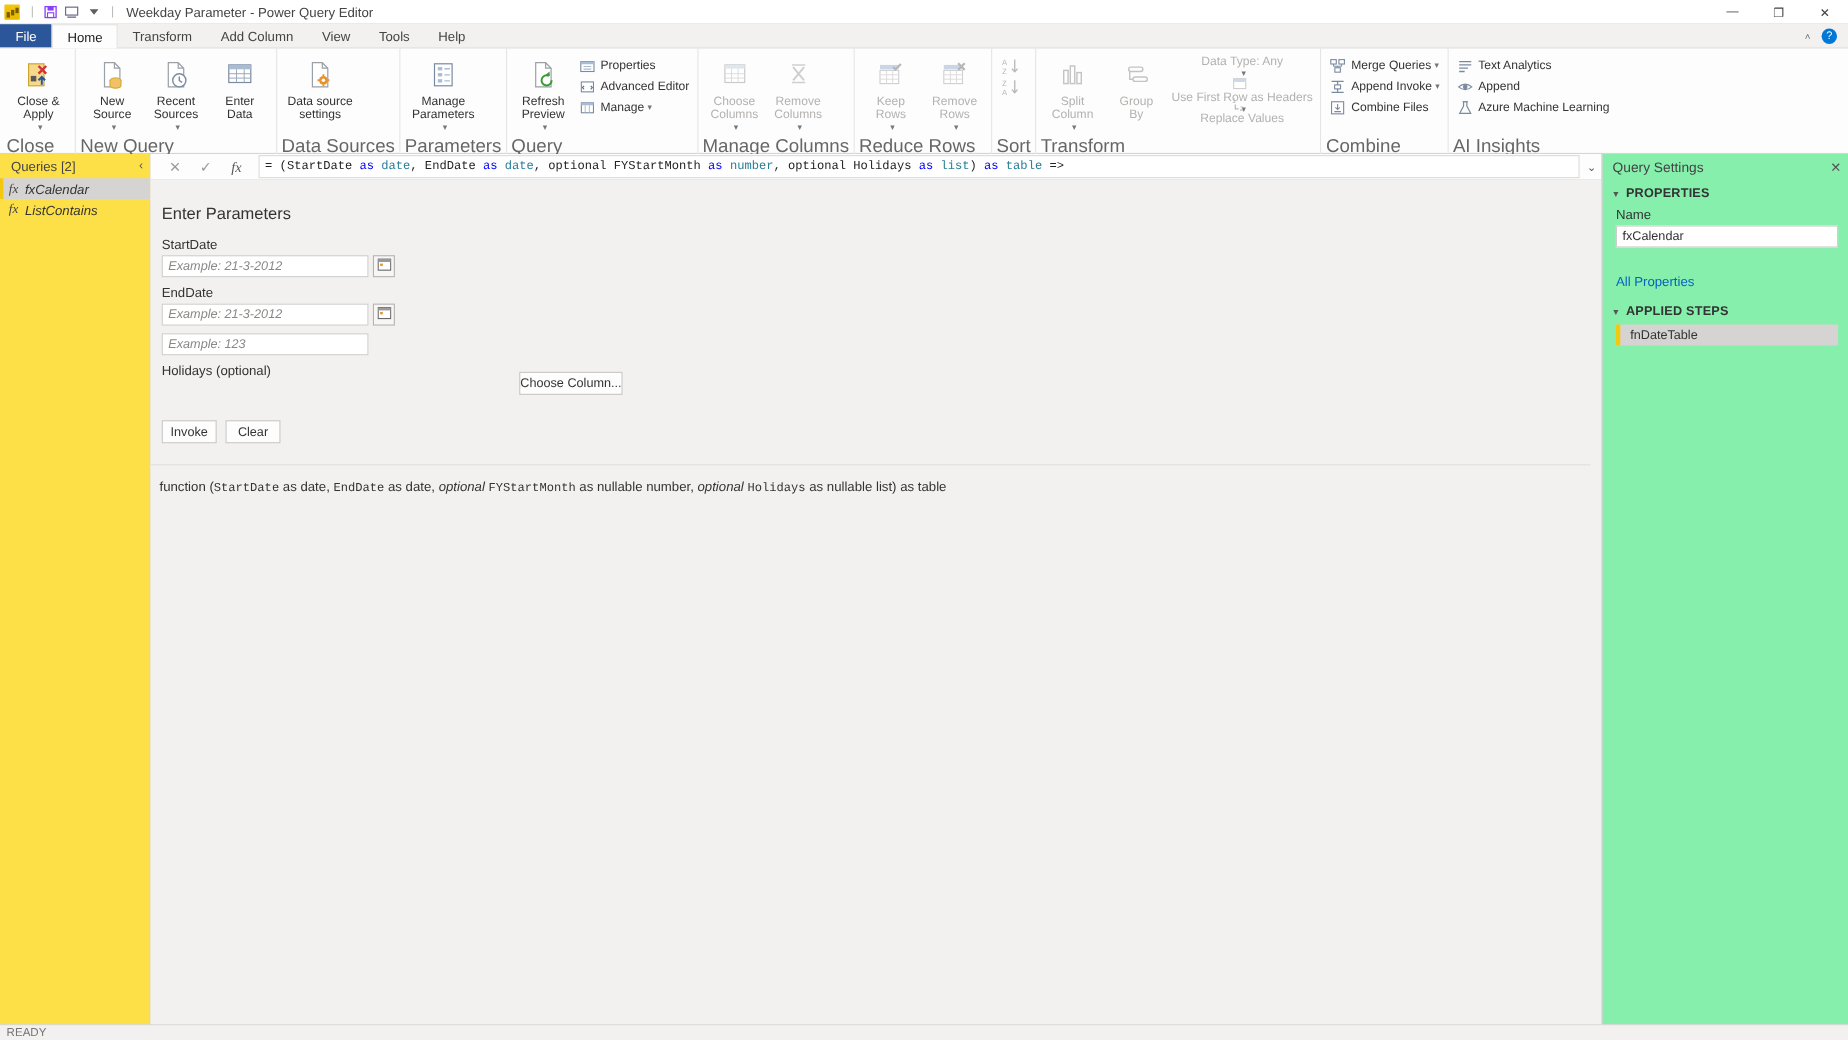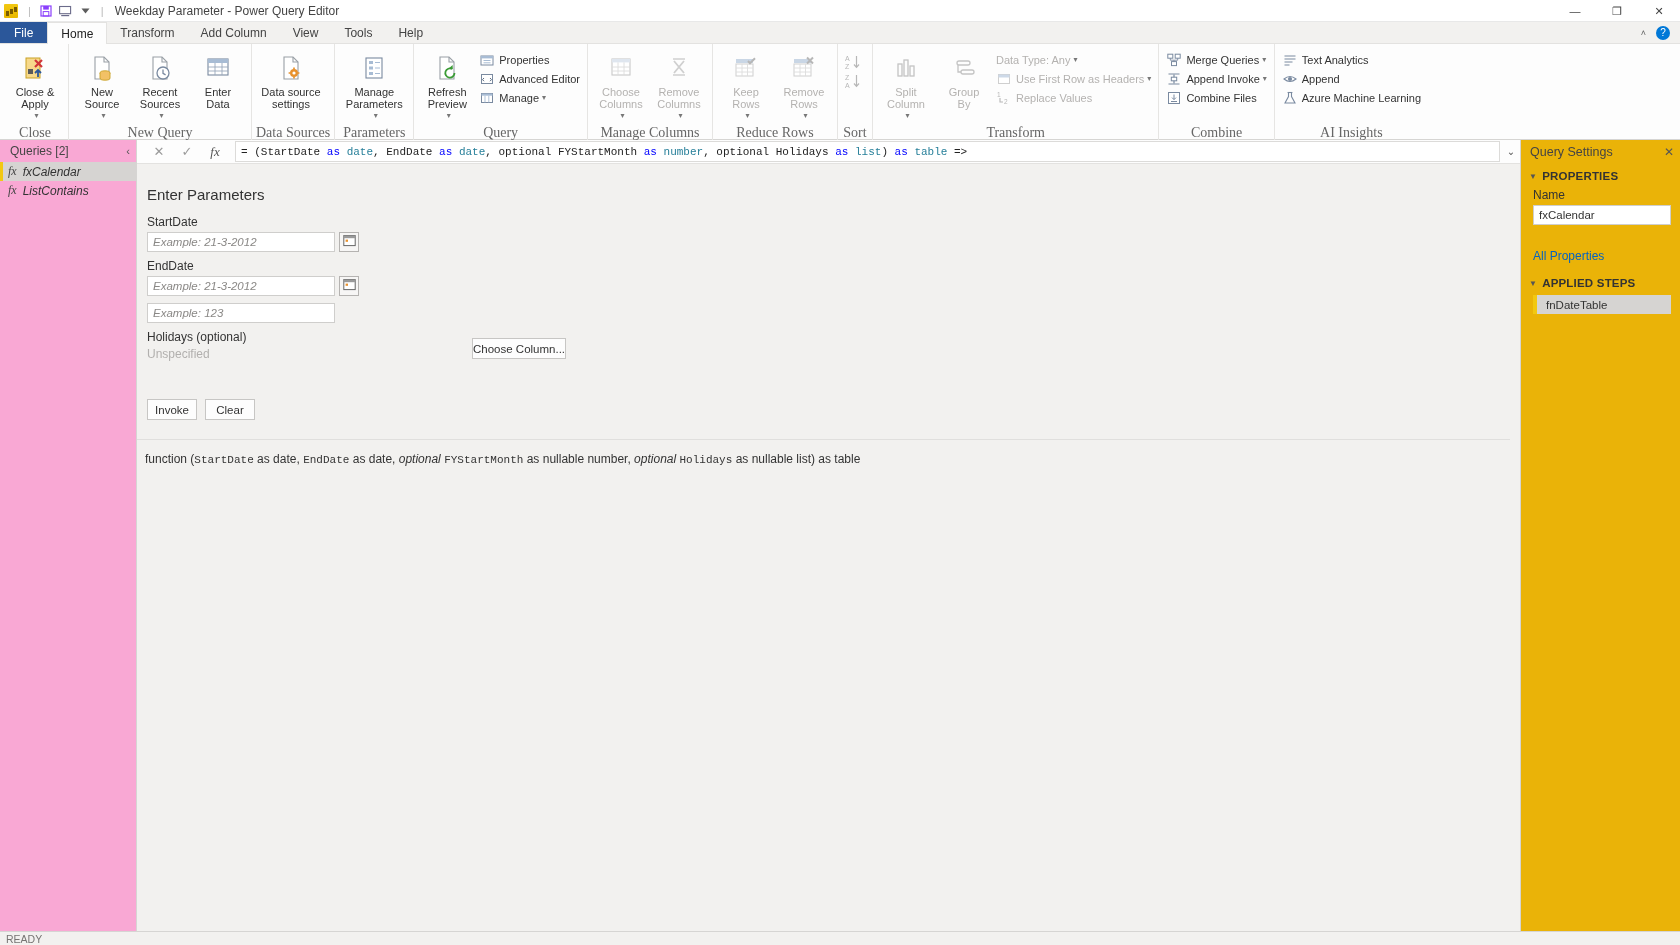--- a/index.html
+++ b/index.html
@@ -96,53 +96,53 @@
     padding-left: 2px;
   }
   .rgroup {
     display: flex; flex-direction: column;
     border-right: 1px solid #e6e5e3;
     padding: 2px 4px 0 4px;
     height: 96px;
   }
   .rgroup-body { display: flex; flex: 1; align-items: flex-start; padding-top: 3px; }
   .rgroup-title {
-    text-align: center; font-size: 14px; color: #666;
-    height: 15px; line-height: 15px; white-space: nowrap; font-family: Liberation Serif, serif;
+    font-size: 17px; color: #666;
+    height: 15px; line-height: 15px; white-space: nowrap;
   }
   .bigbtn {
     width: 58px;
     display: flex; flex-direction: column; align-items: center;
     padding: 3px 2px 0 2px;
     text-align: center;
     line-height: 11.5px;
     font-size: 11px;
     color: #333;
   }
   .bigbtn.wide { width: 70px; }
-  .bigbtn.disabled, .smallbtn.disabled, .dtype.disabled { color: #b4b2b0; }
+  .bigbtn.disabled, .smallbtn.disabled, .dtype.disabled { color: #b4b2b0; flex-direction: column; }
   .bigbtn .lbl { margin-top: 3px; white-space: pre-line; }
   .bigicon { width: 32px; height: 32px; display: flex; align-items: center; justify-content: center; }
   .smallbtn {
     display: flex; align-items: center;
     height: 19px; font-size: 11px; color: #333;
     padding: 0 3px; white-space: nowrap;
   }
   .smallbtn .si { width: 16px; height: 16px; margin-right: 4px; display:flex; align-items:center; justify-content:center;}
   .col-small { display: flex; flex-direction: column; justify-content: flex-start; padding-top: 1px; }
   .dd-caret { font-size: 8px; color: #777; margin-left: 3px; }
   .dtype { display: flex; align-items: center; height: 19px; font-size: 11px; padding: 0 3px; }
 
   
   .workarea { display: flex; height: calc(945px - 22px - 22px - 96px - 14px); }
 
   
   .queries-pane {
     width: 137px;
-    background: #f9a8d4;
+    background: #fde047;
     border-right: 1px solid #d6d5d3;
     display: flex; flex-direction: column;
   }
   .queries-head {
     height: 22px; display: flex; align-items: center;
     padding: 0 6px 0 10px;
     font-size: 12px; color: #444;
   }
   .queries-head .collapse { margin-left: auto; font-size: 11px; color: #555; }
   .qitem {
@@ -226,22 +226,22 @@
   .form-divider { border-top: 1px solid #e0dfdd; margin: 19px 10px 0 0; }
   .signature {
     padding: 12px 0 0 8px;
     font-size: 12px; color: #333;
   }
   .signature .mono { font-family: "Liberation Mono", monospace; font-size: 11px; }
   .signature .ital { font-style: italic; }
 
   
   .settings-pane {
-    width: 160px;
-    background: #eab308;
+    width: 224px;
+    background: #86efac;
     border-left: 1px solid #d6d5d3;
     display: flex; flex-direction: column;
   }
   .settings-head {
     height: 24px; display: flex; align-items: center;
     padding: 0 6px 0 9px; font-size: 12.5px; color: #444;
   }
   .settings-head .x { margin-left: auto; color: #555; font-size: 12px; }
   .sect-head {
     display: flex; align-items: center;
@@ -756,21 +756,20 @@
                 </svg>
             </span>
           </div>
         </div>
 
         <div class="field-row">
           <div class="txtbox">Example: 123</div>
         </div>
 
         <div class="field-label">Holidays (optional)</div>
-        <div class="unspecified">Unspecified</div>
 
         <div class="choose-col">Choose Column...</div>
 
         <div class="btnrow">
           <div class="formbtn">Invoke</div>
           <div class="formbtn">Clear</div>
         </div>
       </div>
 
       <div class="form-divider"></div>

